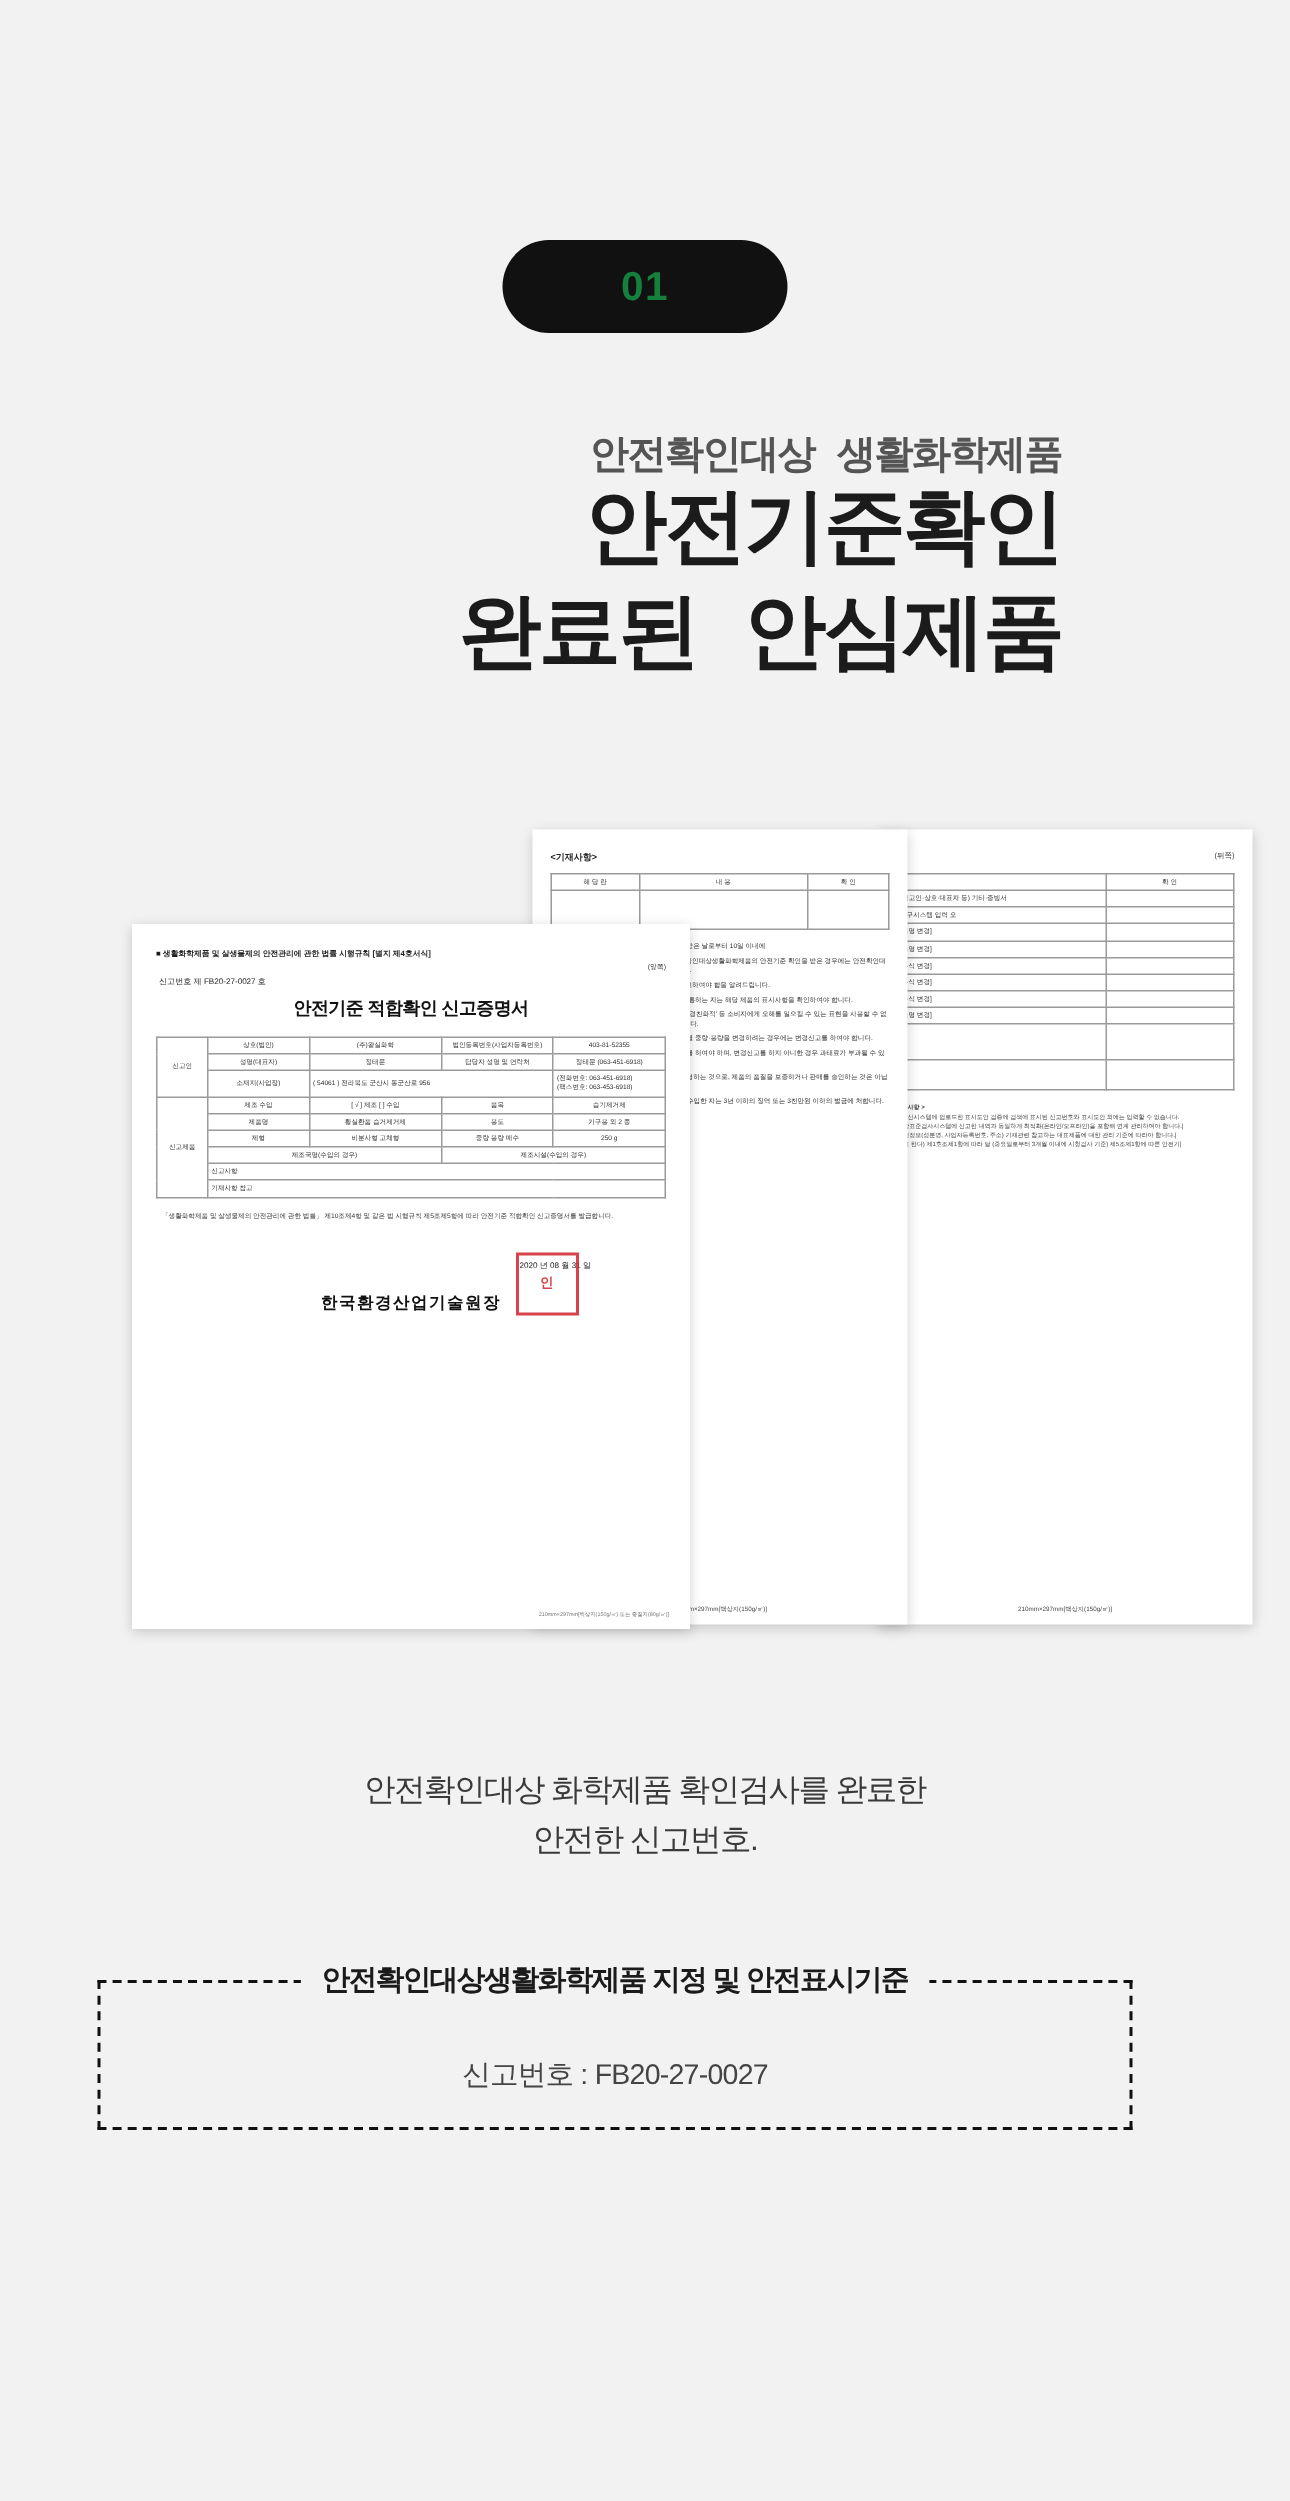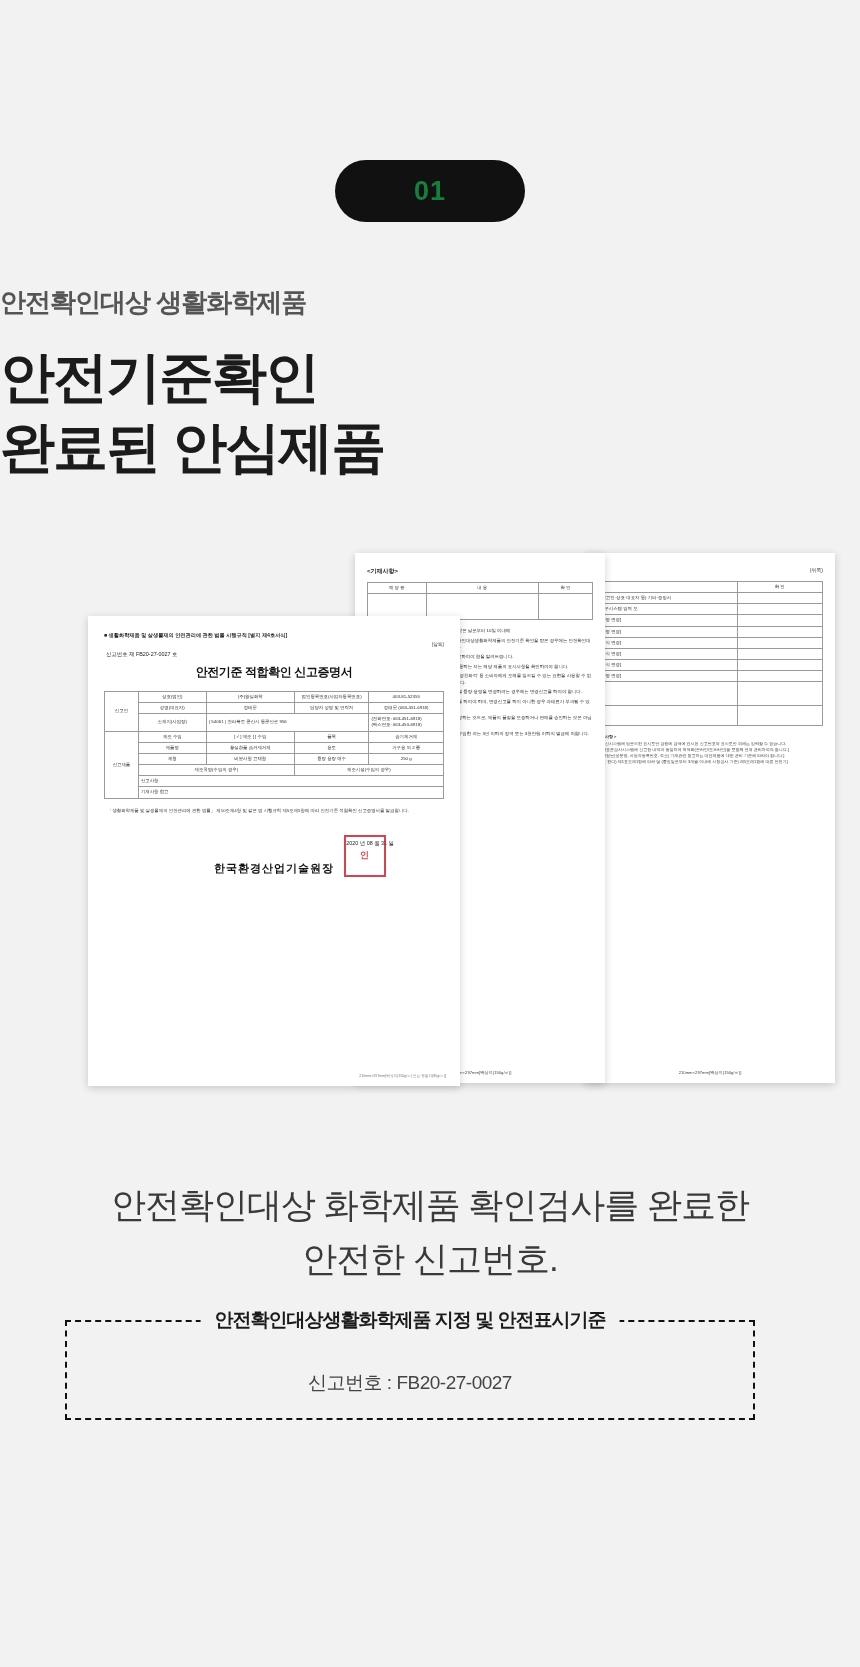--- a/index.html
+++ b/index.html
@@ -39,30 +39,30 @@
     font-weight: bold;
     letter-spacing: 1px;
   }
 
   
   .head-wrap {
     position: absolute;
     top: 285px;
     left: 0;
     width: 708px;
-    text-align: left;
+    text-align: right;
+    font-family: Liberation Mono, monospace;
   }
   .subtitle {
     font-size: 26px;
     color: #555555;
     font-weight: bold;
     letter-spacing: -1px;
   }
   .title {
-    margin-top: 22px;
     font-size: 55px;
     line-height: 1.28;
     font-weight: bold;
     color: #1b1b1b;
     letter-spacing: -2px;
   }
 
   
   .docs {
     position: absolute;
@@ -220,21 +220,21 @@
     color: #777;
   }
 
   
   .caption {
     position: absolute;
     top: 1178px;
     left: 0;
     width: 860px;
     text-align: center;
-    font-size: 35px;
+    font-size: 21px;
     line-height: 1.55;
     color: #3a3a3a;
     letter-spacing: -1px;
   }
 
   
   .dashbox {
     position: absolute;
     left: 65px;
     top: 1320px;

